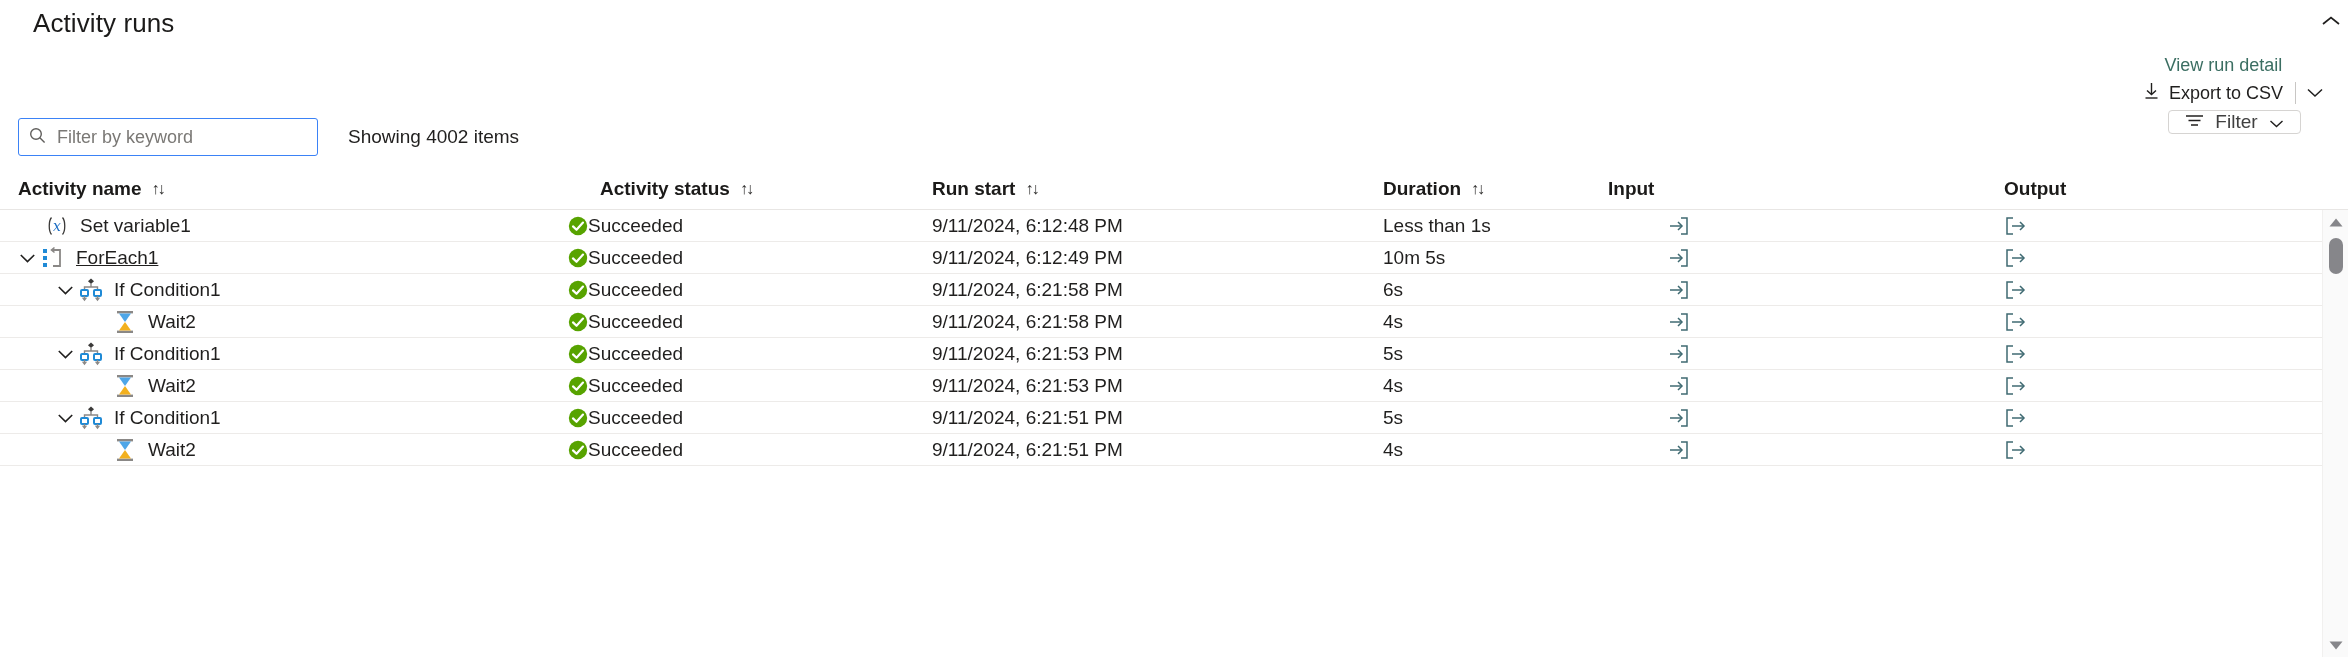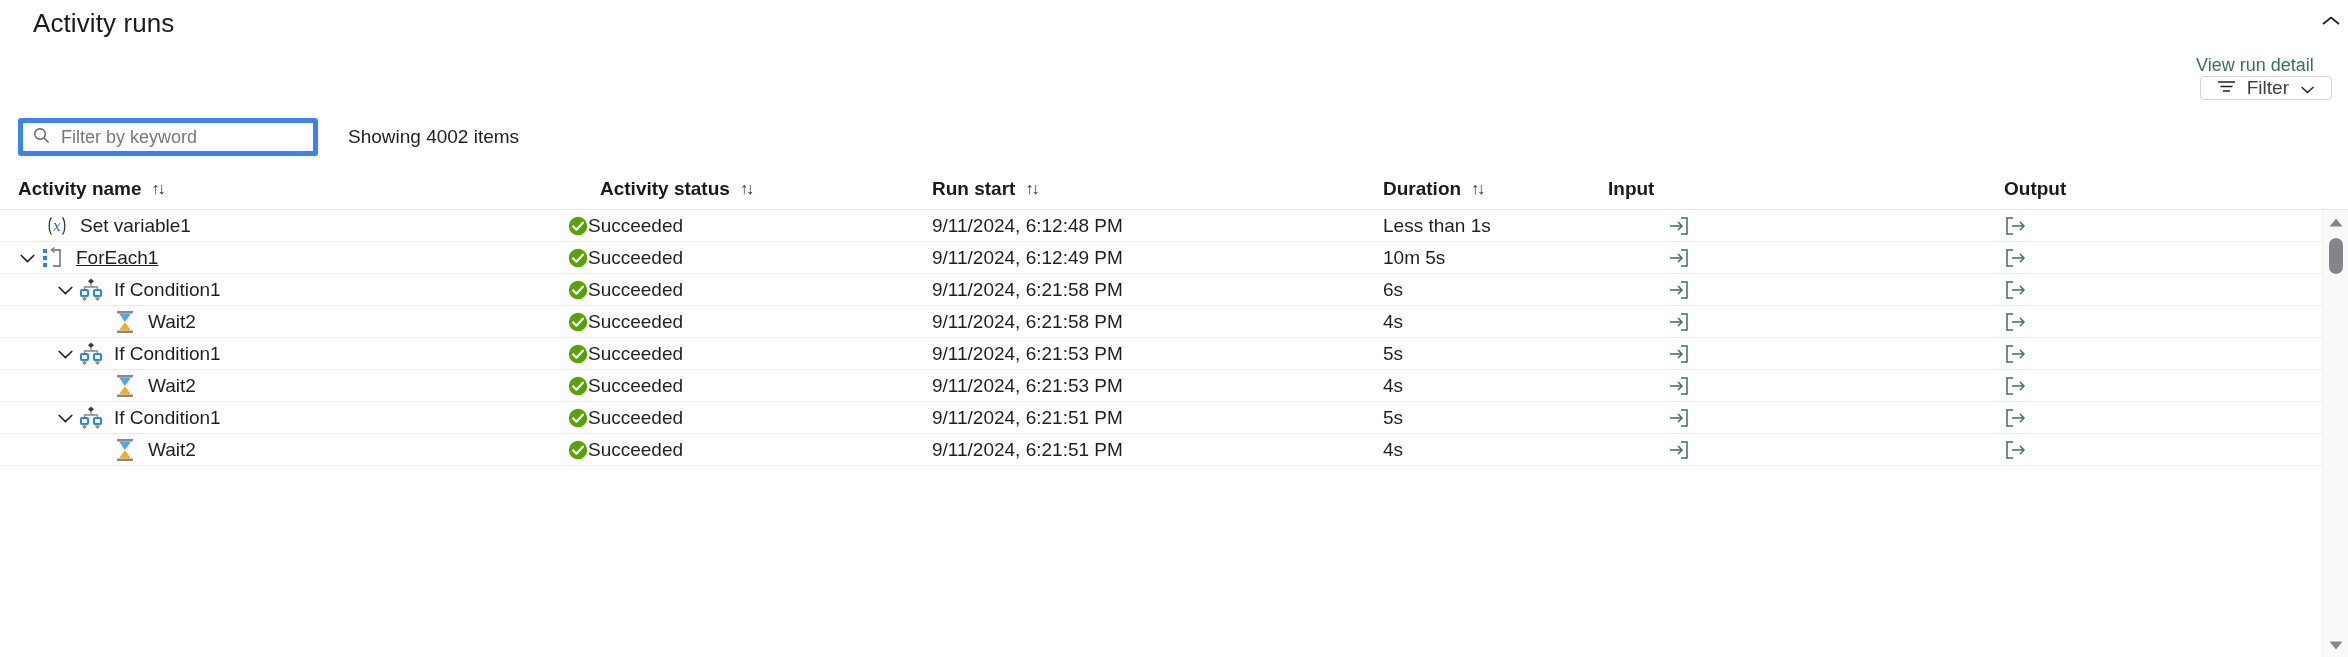--- a/index.html
+++ b/index.html
@@ -84,21 +84,21 @@
   }
 
   
   .filter-row {
     position: absolute;
     left: 18px; top: 118px;
     display: flex; align-items: center;
   }
   .search-box {
     width: 300px; height: 38px;
-    border: 5px solid #3b82f6;
+    border: 1px solid #3b82f6;
     border-radius: 3px;
     display: flex; align-items: center;
     padding: 0 10px;
     background: #fff;
   }
   .search-box input {
     border: 0; outline: 0;
     font-size: 18px;
     font-family: "Liberation Sans", sans-serif;
     color: #323130;
@@ -217,20 +217,40 @@
           <polyline points="2,9 10,2.5 18,9" fill="none" stroke="#201f1e" stroke-width="1.7"></polyline>
         </svg>
     </span>
   </div>
 </div>
 
 <div class="commandbar">
 
   <div class="link-btn">View run detail</div>
 
+  <div class="cmd-group">
+    <div class="cmd-item">
+      <span>
+        <svg width="17" height="18" viewBox="0 0 17 18">
+          <line x1="8.5" y1="1" x2="8.5" y2="12" stroke="#201f1e" stroke-width="1.4"></line>
+          <polyline points="4,8.5 8.5,12.6 13,8.5" fill="none" stroke="#201f1e" stroke-width="1.4"></polyline>
+          <line x1="2.5" y1="16" x2="14.5" y2="16" stroke="#201f1e" stroke-width="1.4"></line>
+        </svg>
+      </span>
+      <span>Export to CSV</span>
+    </div>
+    <div class="cmd-sep"></div>
+    <div class="cmd-caret">
+      <span>
+        <svg width="18" height="11" viewBox="0 0 18 11">
+            <polyline points="2,2.5 9,9 16,2.5" fill="none" stroke="#201f1e" stroke-width="1.5"></polyline>
+          </svg>
+      </span>
+    </div>
+  </div>
 
   <div class="btn-outline">
     <span>
       <svg width="19" height="15" viewBox="0 0 19 15">
         <line x1="1" y1="3" x2="18" y2="3" stroke="#201f1e" stroke-width="1.5"></line>
         <line x1="3.5" y1="7.5" x2="15.5" y2="7.5" stroke="#201f1e" stroke-width="1.5"></line>
         <line x1="6" y1="12" x2="13" y2="12" stroke="#201f1e" stroke-width="1.5"></line>
       </svg>
     </span>
     <span>Filter</span>

